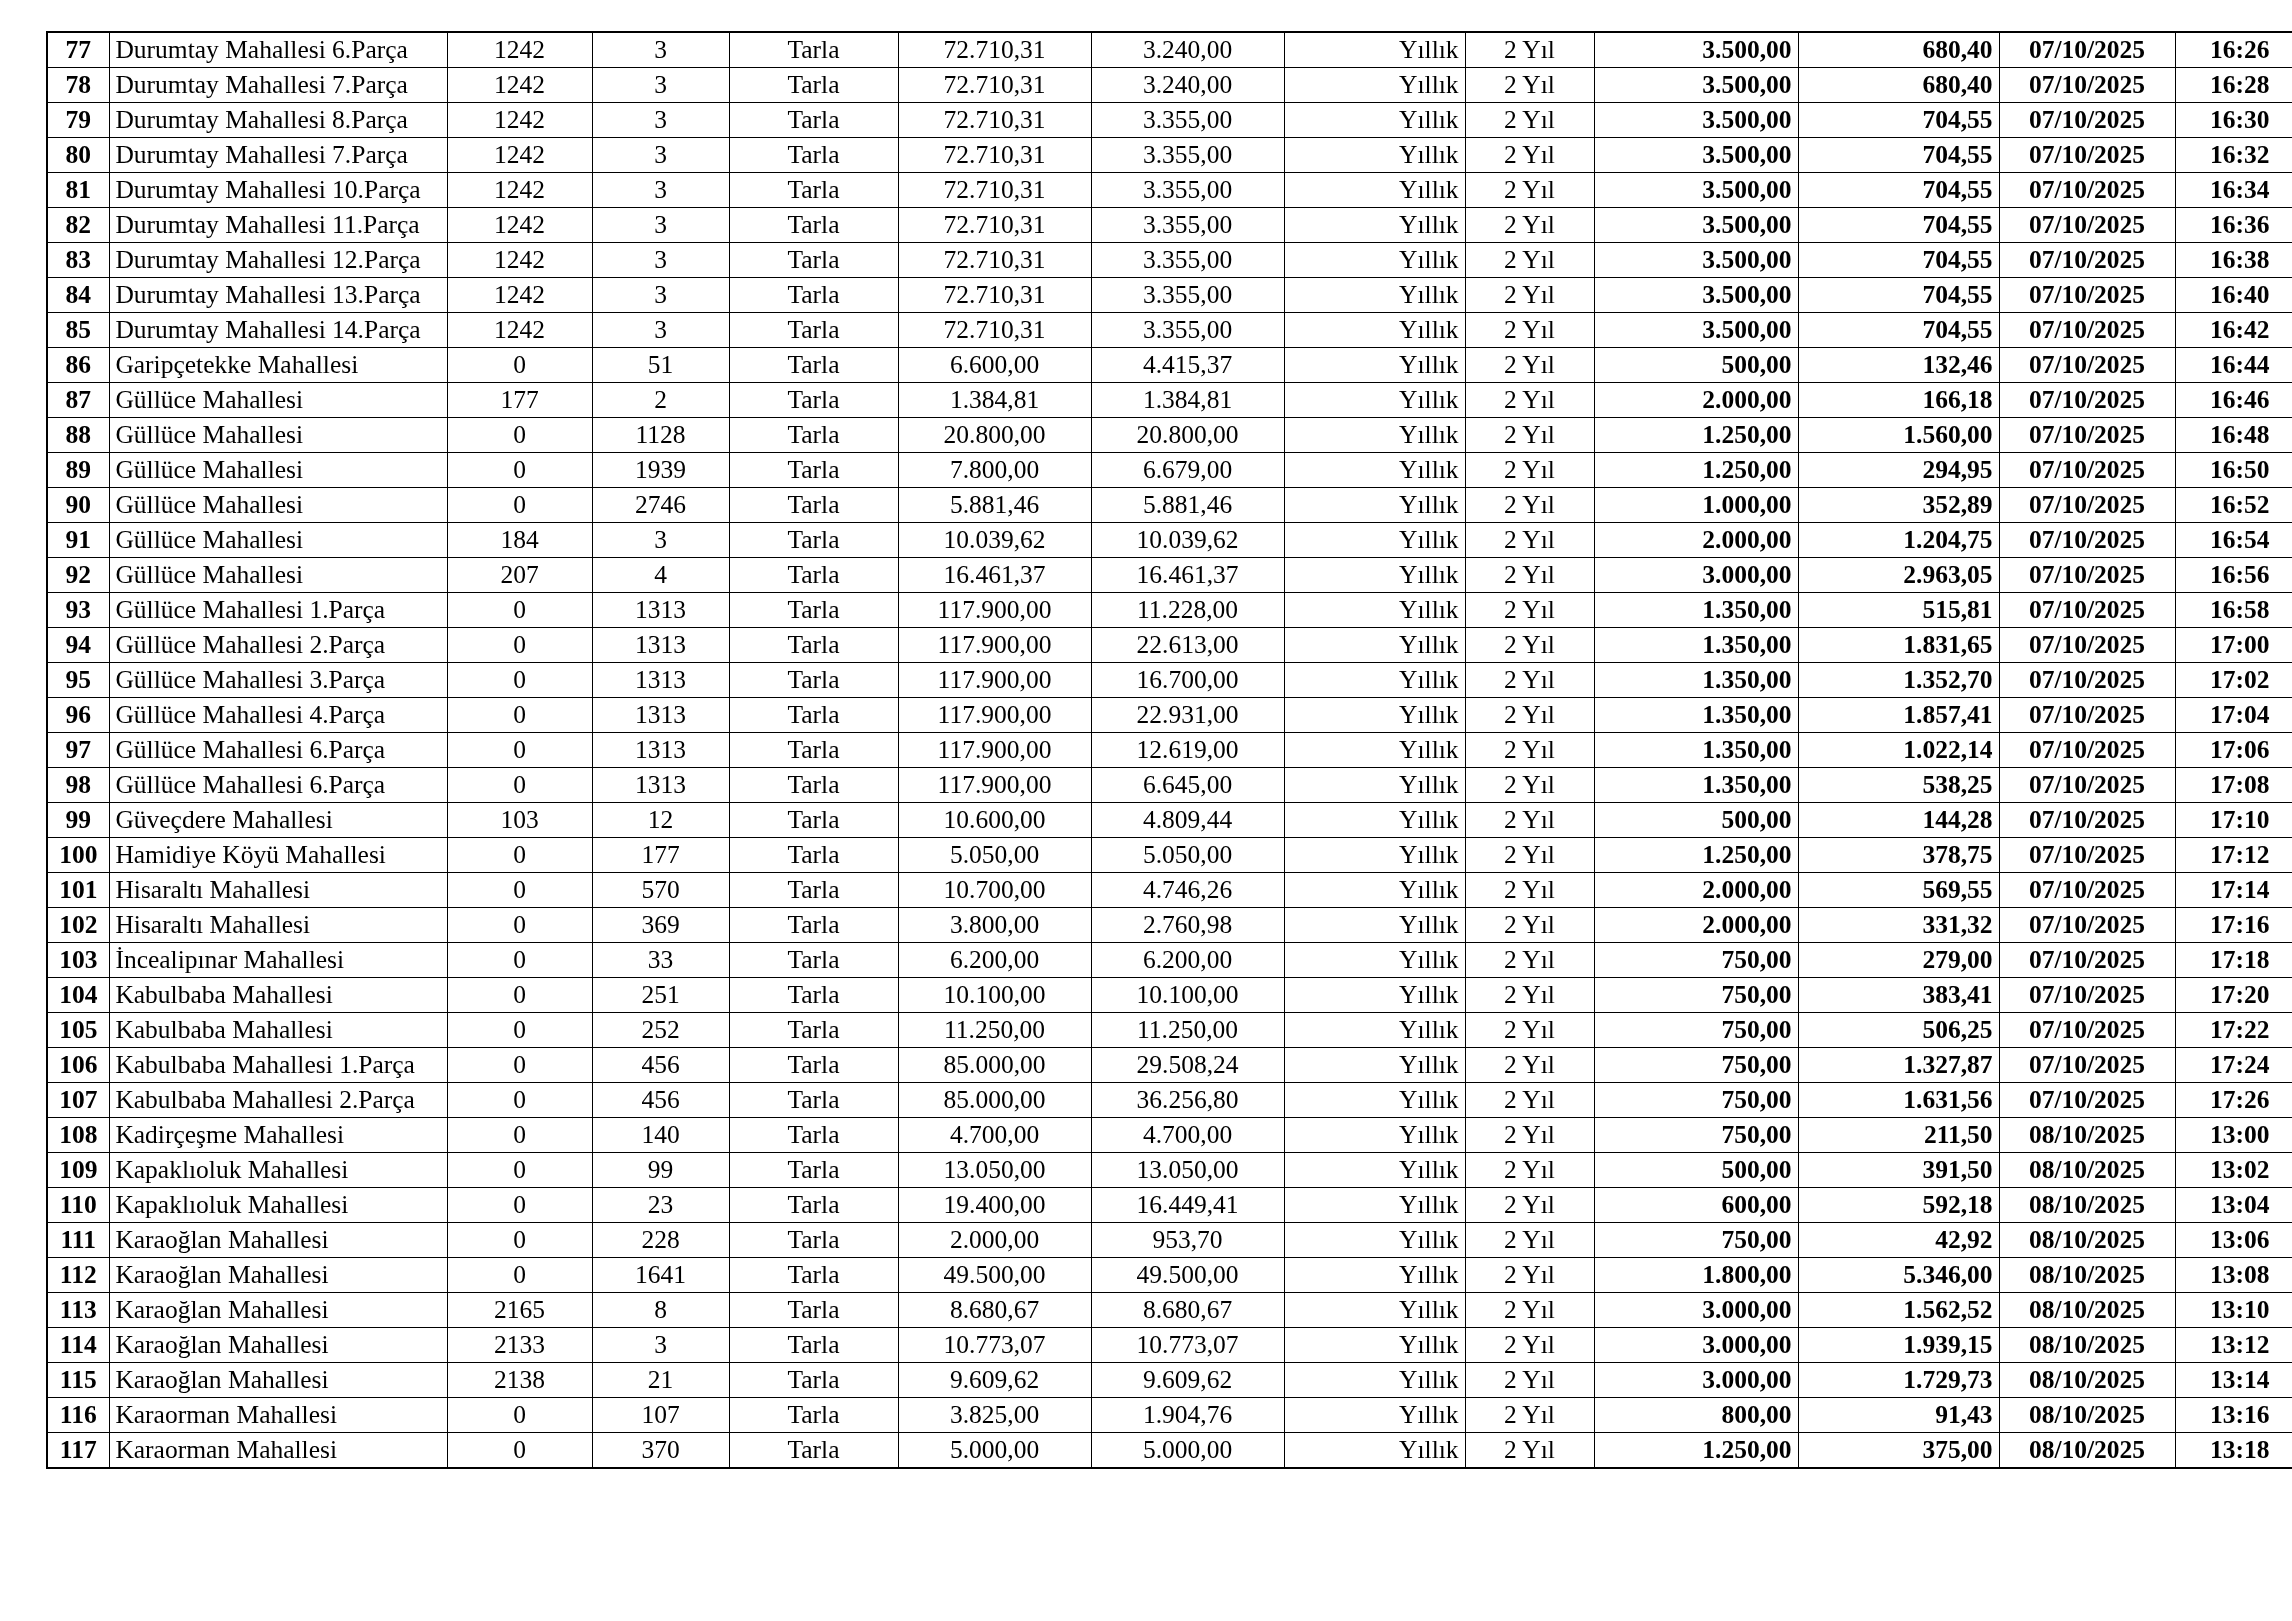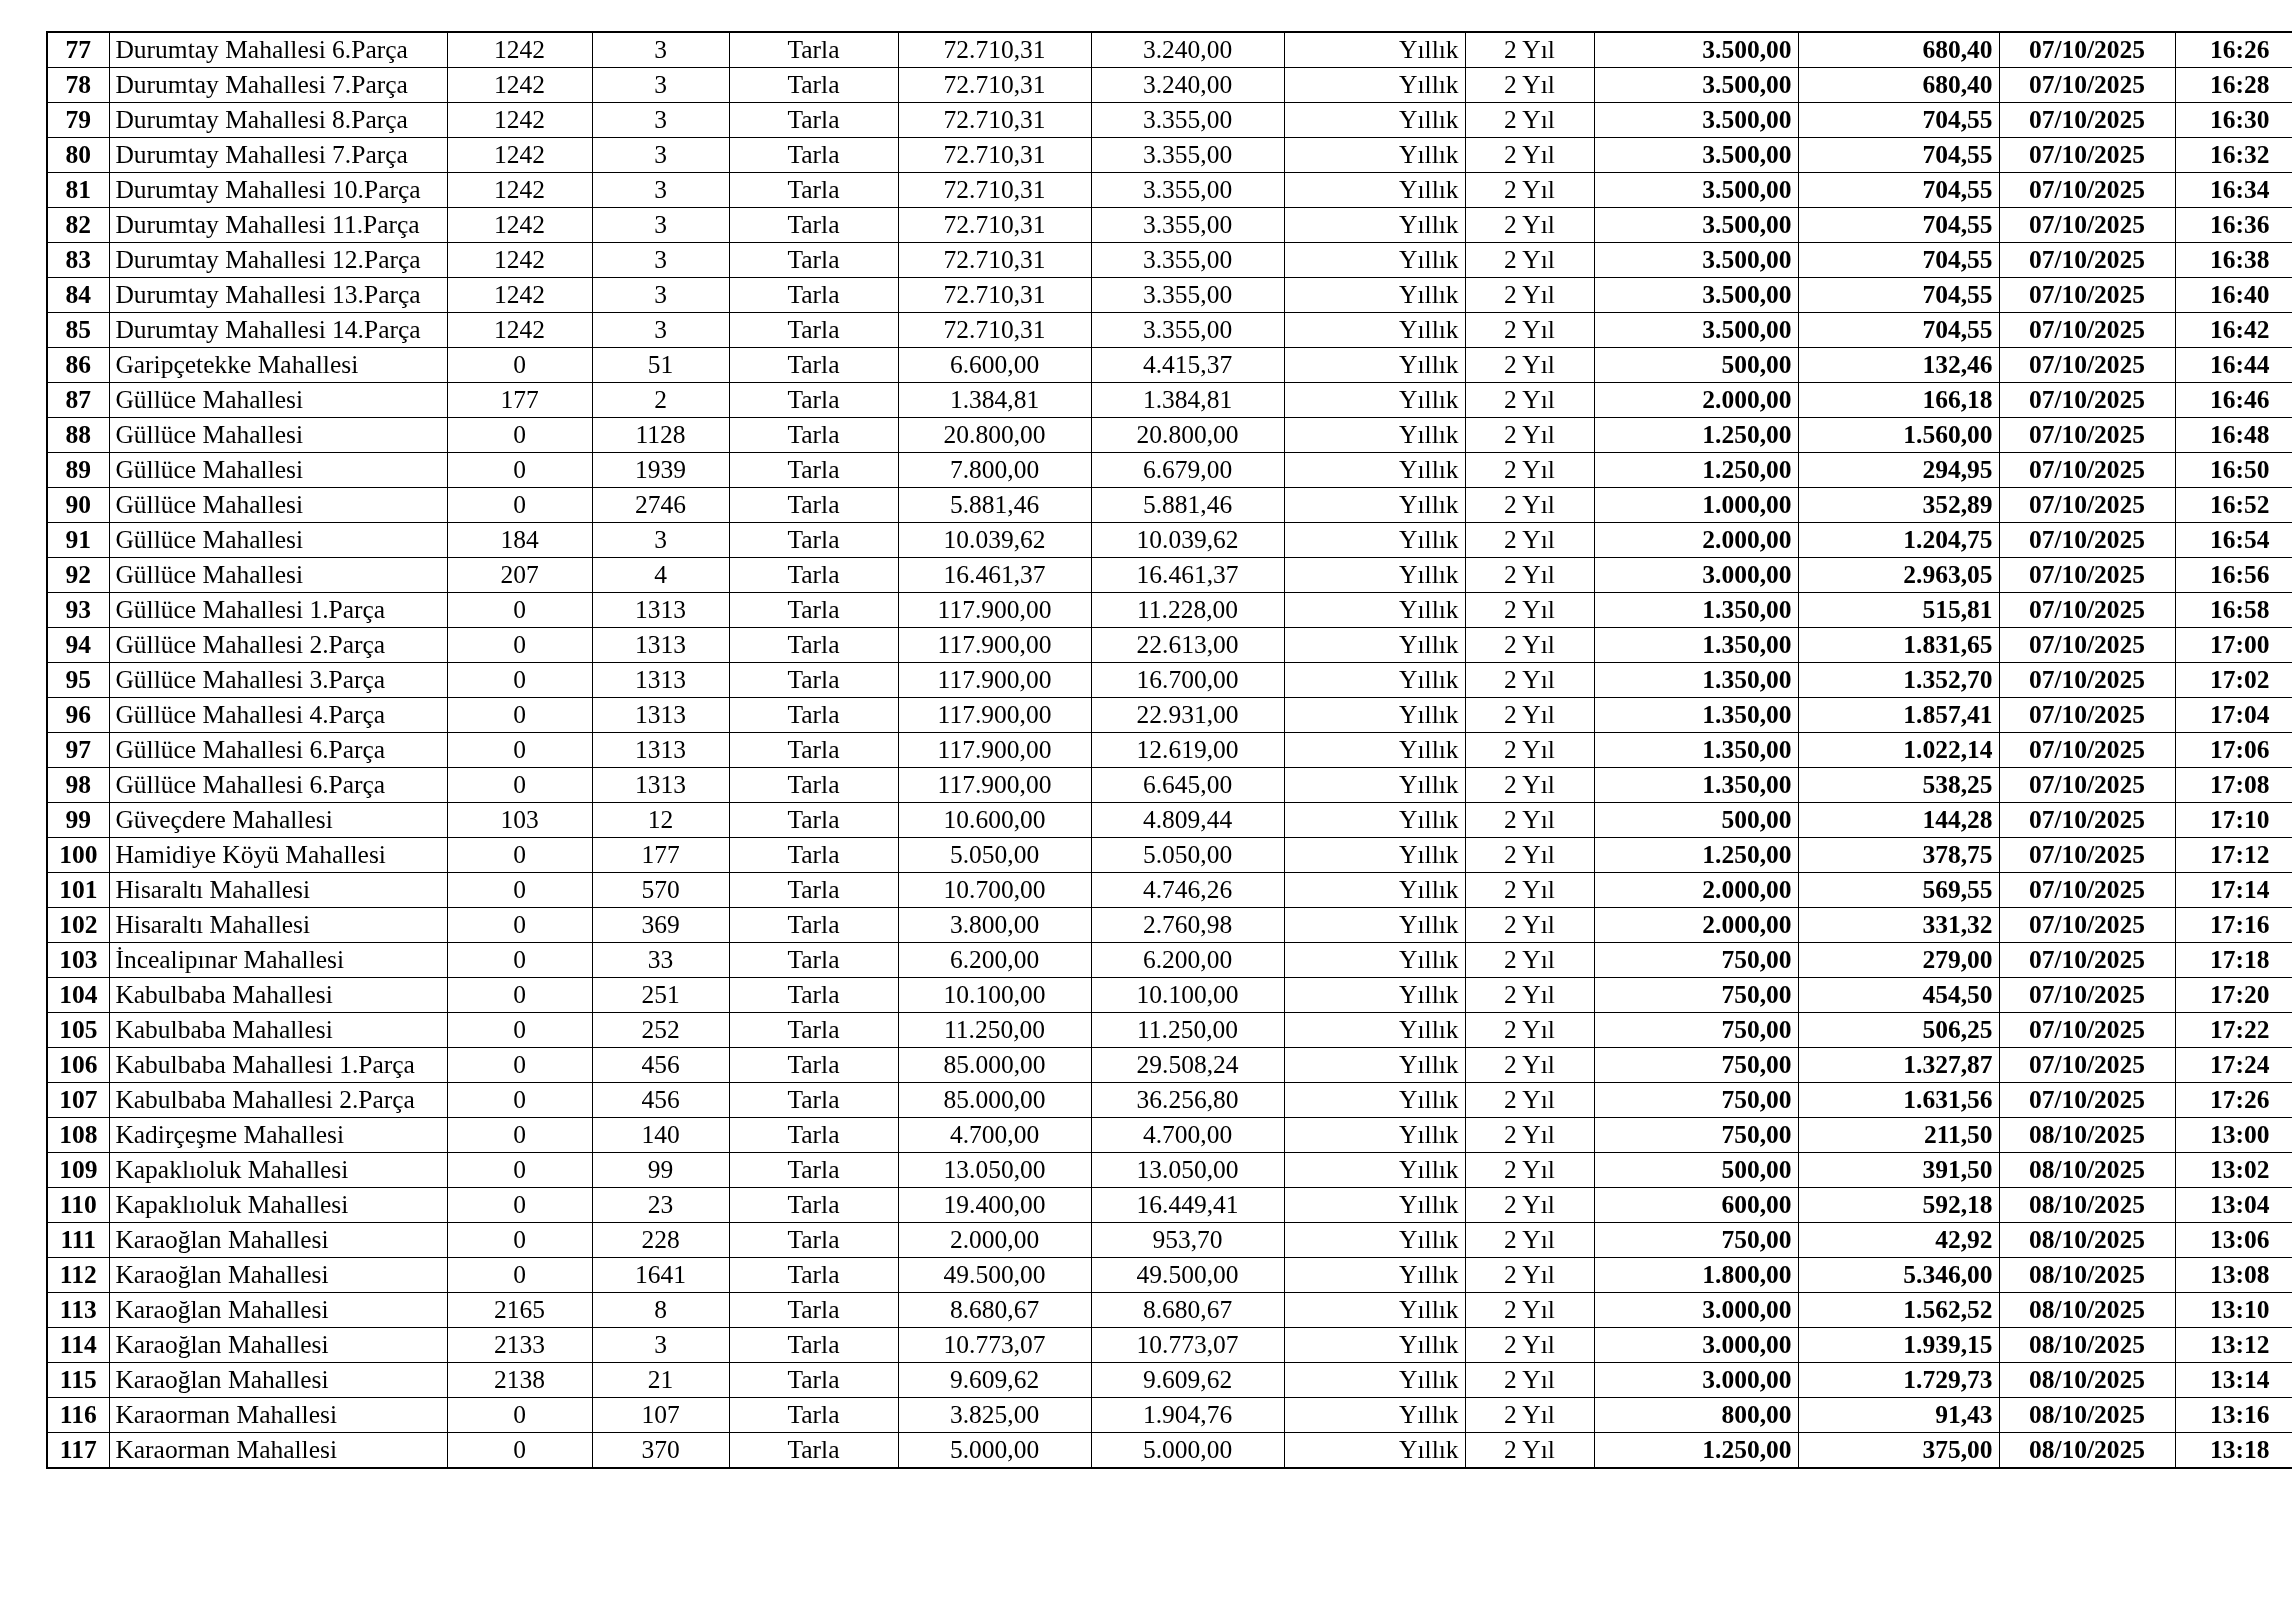--- a/index.html
+++ b/index.html
@@ -496,21 +496,21 @@
           <td class="no">104</td>
           <td class="name">Kabulbaba Mahallesi</td>
           <td class="ada">0</td>
           <td class="parsel">251</td>
           <td class="vasif">Tarla</td>
           <td class="yuz">10.100,00</td>
           <td class="kira">10.100,00</td>
           <td class="don">Yıllık</td>
           <td class="sure">2 Yıl</td>
           <td class="muh">750,00</td>
-          <td class="gec">454,50</td>
+          <td class="gec">383,41</td>
           <td class="tar">07/10/2025</td>
           <td class="saat">17:20</td>
         </tr>
         <tr>
           <td class="no">105</td>
           <td class="name">Kabulbaba Mahallesi</td>
           <td class="ada">0</td>
           <td class="parsel">252</td>
           <td class="vasif">Tarla</td>
           <td class="yuz">11.250,00</td>

